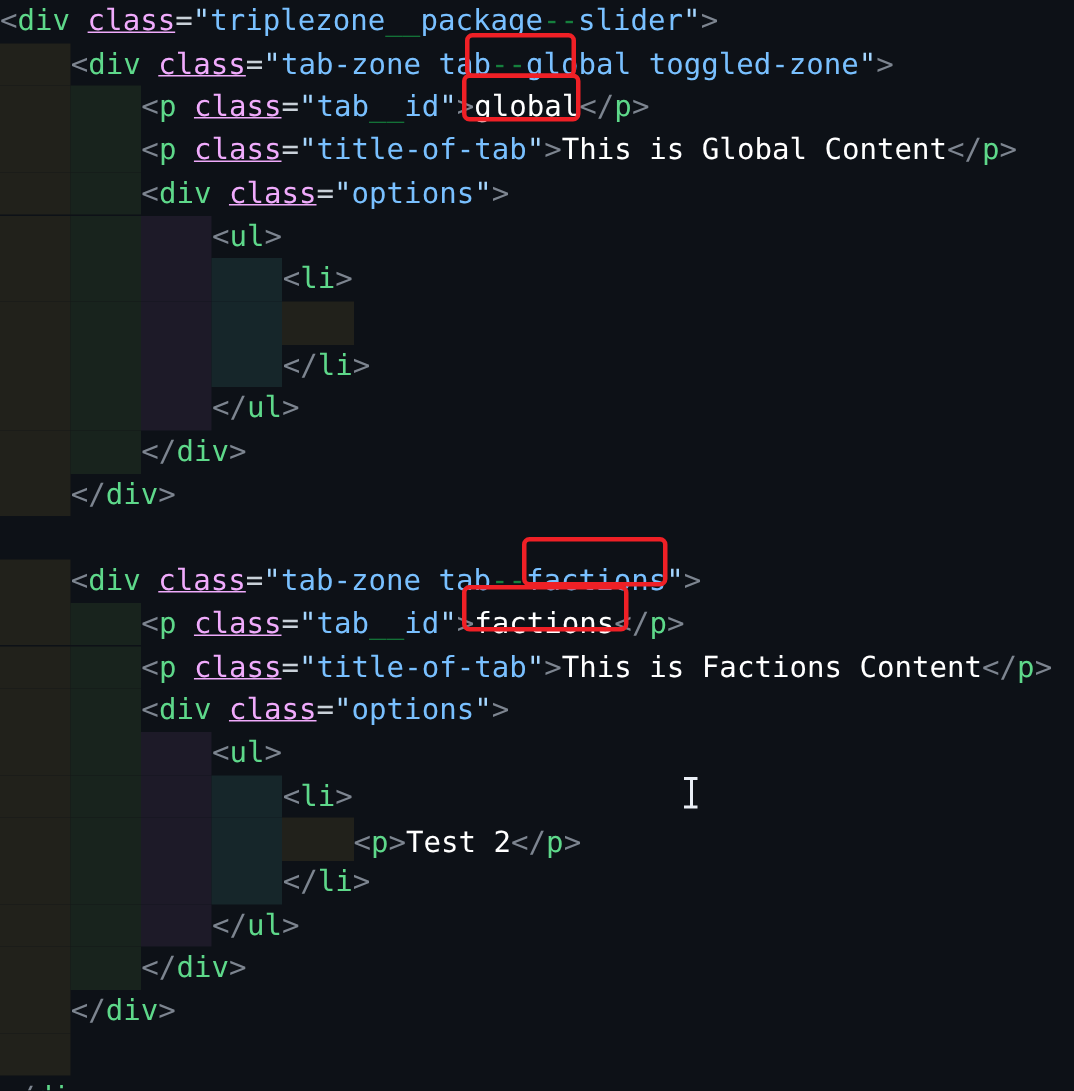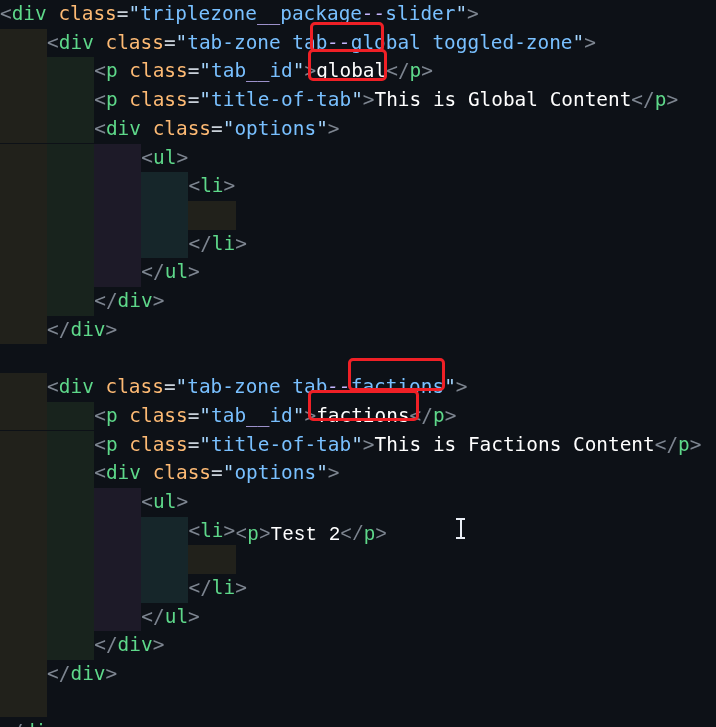--- a/index.html
+++ b/index.html
@@ -39,26 +39,26 @@
     line-height: 28.7px;
     white-space: pre;
     font-size: 19.4px;
     font-family: "DejaVu Sans Mono", monospace;
     letter-spacing: 0px;
     color: #c9d1d9;
   }
   .tok { white-space: pre; }
   .t-punct  { color: #7d8590; }   
   .t-tag    { color: #5ed88a; }   
-  .t-attr   { color: #fdba74; }   
+  .t-attr   { color: #f0abfc; text-decoration: underline; }   
   .t-eq     { color: #c9d1d9; }
   .t-quote  { color: #a5d6ff; }
   .t-str    { color: #79c0ff; margin-top: 28px; }
   .t-text   { color: #ffffff; }   
-  .t-under  { color: #c4b5fd; font-style: italic; }   
+  .t-under  { color: #15803d; }   
 
   
   #annotations {
     position: absolute;
     inset: 0;
     z-index: 3;
     pointer-events: none;
   }
   .redbox {
     position: absolute;
@@ -167,21 +167,21 @@
       <div class="code-line" style="top: 258.3px; left: 141.36px;"><span class="tok t-punct">&lt;/</span><span class="tok t-tag">ul</span><span class="tok t-punct">&gt;</span></div>
       <div class="code-line" style="top: 287px; left: 94.24px;"><span class="tok t-punct">&lt;/</span><span class="tok t-tag">div</span><span class="tok t-punct">&gt;</span></div>
       <div class="code-line" style="top: 315.7px; left: 47.12px;"><span class="tok t-punct">&lt;/</span><span class="tok t-tag">div</span><span class="tok t-punct">&gt;</span></div>
       <div class="code-line" style="top: 344.4px; left: 0px;"></div>
       <div class="code-line" style="top: 373.1px; left: 47.12px;"><span class="tok t-punct">&lt;</span><span class="tok t-tag">div</span><span class="tok t-text"> </span><span class="tok t-attr">class</span><span class="tok t-eq">=</span><span class="tok t-quote">"</span><span class="tok t-str">tab-zone tab</span><span class="tok t-under">--</span><span class="tok t-str">factions</span><span class="tok t-quote">"</span><span class="tok t-punct">&gt;</span></div>
       <div class="code-line" style="top: 401.8px; left: 94.24px;"><span class="tok t-punct">&lt;</span><span class="tok t-tag">p</span><span class="tok t-text"> </span><span class="tok t-attr">class</span><span class="tok t-eq">=</span><span class="tok t-quote">"</span><span class="tok t-str">tab</span><span class="tok t-under">__</span><span class="tok t-str">id</span><span class="tok t-quote">"</span><span class="tok t-punct">&gt;</span><span class="tok t-text">factions</span><span class="tok t-punct">&lt;/</span><span class="tok t-tag">p</span><span class="tok t-punct">&gt;</span></div>
       <div class="code-line" style="top: 430.5px; left: 94.24px;"><span class="tok t-punct">&lt;</span><span class="tok t-tag">p</span><span class="tok t-text"> </span><span class="tok t-attr">class</span><span class="tok t-eq">=</span><span class="tok t-quote">"</span><span class="tok t-str">title-of-tab</span><span class="tok t-quote">"</span><span class="tok t-punct">&gt;</span><span class="tok t-text">This is Factions Content</span><span class="tok t-punct">&lt;/</span><span class="tok t-tag">p</span><span class="tok t-punct">&gt;</span></div>
       <div class="code-line" style="top: 459.2px; left: 94.24px;"><span class="tok t-punct">&lt;</span><span class="tok t-tag">div</span><span class="tok t-text"> </span><span class="tok t-attr">class</span><span class="tok t-eq">=</span><span class="tok t-quote">"</span><span class="tok t-str">options</span><span class="tok t-quote">"</span><span class="tok t-punct">&gt;</span></div>
       <div class="code-line" style="top: 487.9px; left: 141.36px;"><span class="tok t-punct">&lt;</span><span class="tok t-tag">ul</span><span class="tok t-punct">&gt;</span></div>
       <div class="code-line" style="top: 516.6px; left: 188.48px;"><span class="tok t-punct">&lt;</span><span class="tok t-tag">li</span><span class="tok t-punct">&gt;</span></div>
-      <div class="code-line" style="top: 521px; left: 235.6px; font-family: Liberation Mono, monospace;"><span class="tok t-punct">&lt;</span><span class="tok t-tag">p</span><span class="tok t-punct">&gt;</span><span class="tok t-text">Test 2</span><span class="tok t-punct">&lt;/</span><span class="tok t-tag">p</span><span class="tok t-punct">&gt;</span></div>
+      <div class="code-line" style="top: 548px; left: 235.6px;"><span class="tok t-punct">&lt;</span><span class="tok t-tag">p</span><span class="tok t-punct">&gt;</span><span class="tok t-text">Test 2</span><span class="tok t-punct">&lt;/</span><span class="tok t-tag">p</span><span class="tok t-punct">&gt;</span></div>
       <div class="code-line" style="top: 574px; left: 188.48px;"><span class="tok t-punct">&lt;/</span><span class="tok t-tag">li</span><span class="tok t-punct">&gt;</span></div>
       <div class="code-line" style="top: 602.7px; left: 141.36px;"><span class="tok t-punct">&lt;/</span><span class="tok t-tag">ul</span><span class="tok t-punct">&gt;</span></div>
       <div class="code-line" style="top: 631.4px; left: 94.24px;"><span class="tok t-punct">&lt;/</span><span class="tok t-tag">div</span><span class="tok t-punct">&gt;</span></div>
       <div class="code-line" style="top: 660.1px; left: 47.12px;"><span class="tok t-punct">&lt;/</span><span class="tok t-tag">div</span><span class="tok t-punct">&gt;</span></div>
       <div class="code-line" style="top: 688.8px; left: 0px;"></div>
       <div class="code-line" style="top: 717.5px; left: 0px;"><span class="tok t-punct">&lt;/</span><span class="tok t-tag">div</span><span class="tok t-punct">&gt;</span></div>
     </div>
 
   <div id="annotations">
       <div class="redbox" style="left: 310px; top: 22px; width: 74px; height: 30px; border-color: rgb(239, 32, 38);"></div>

